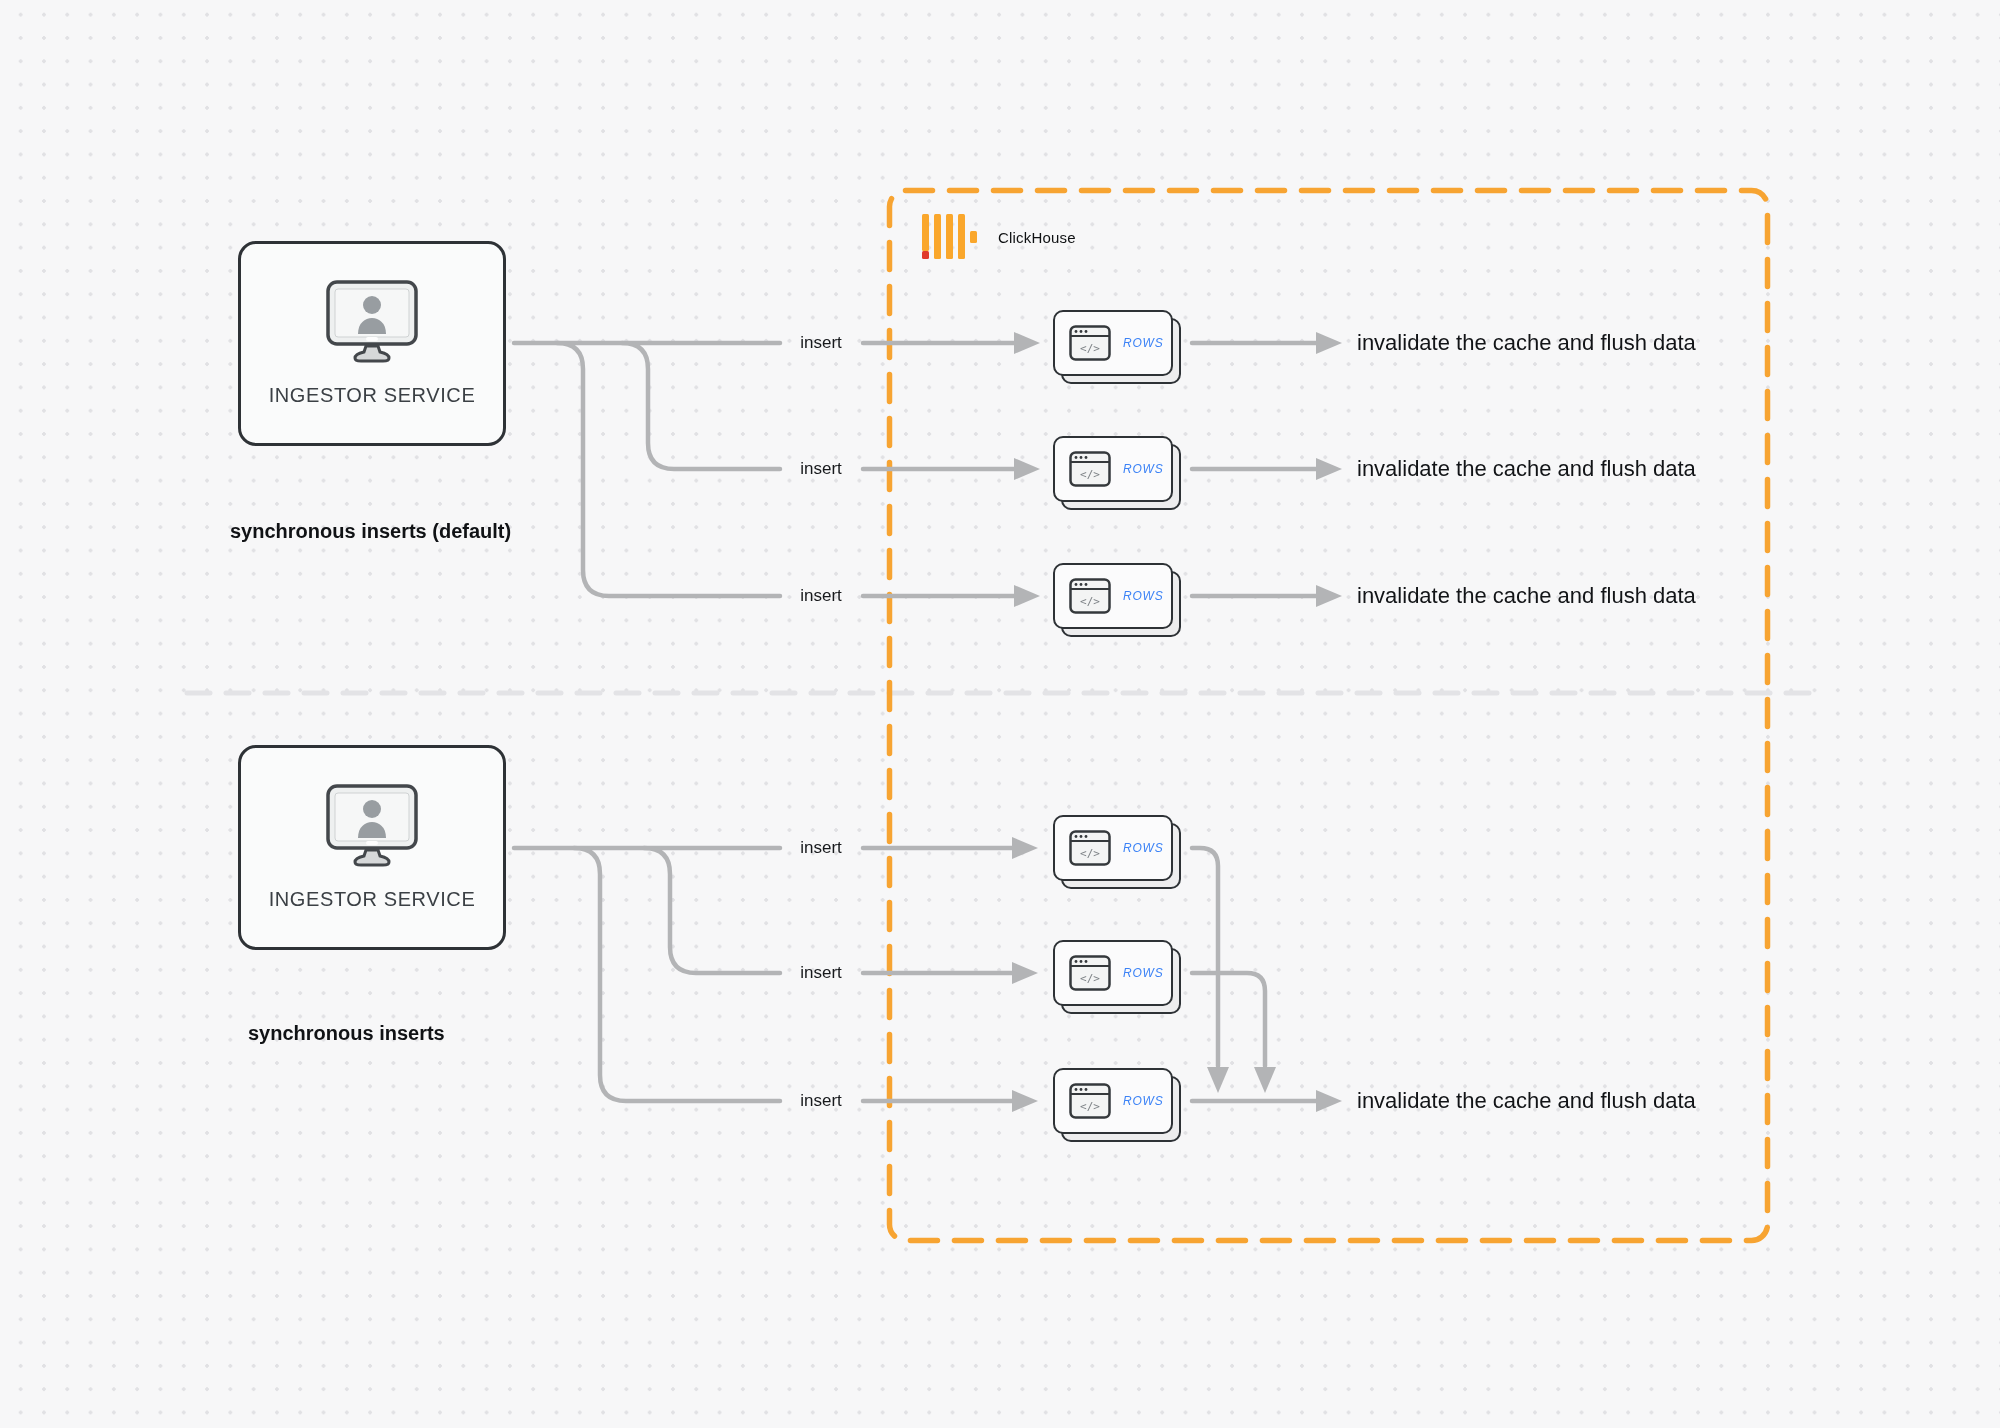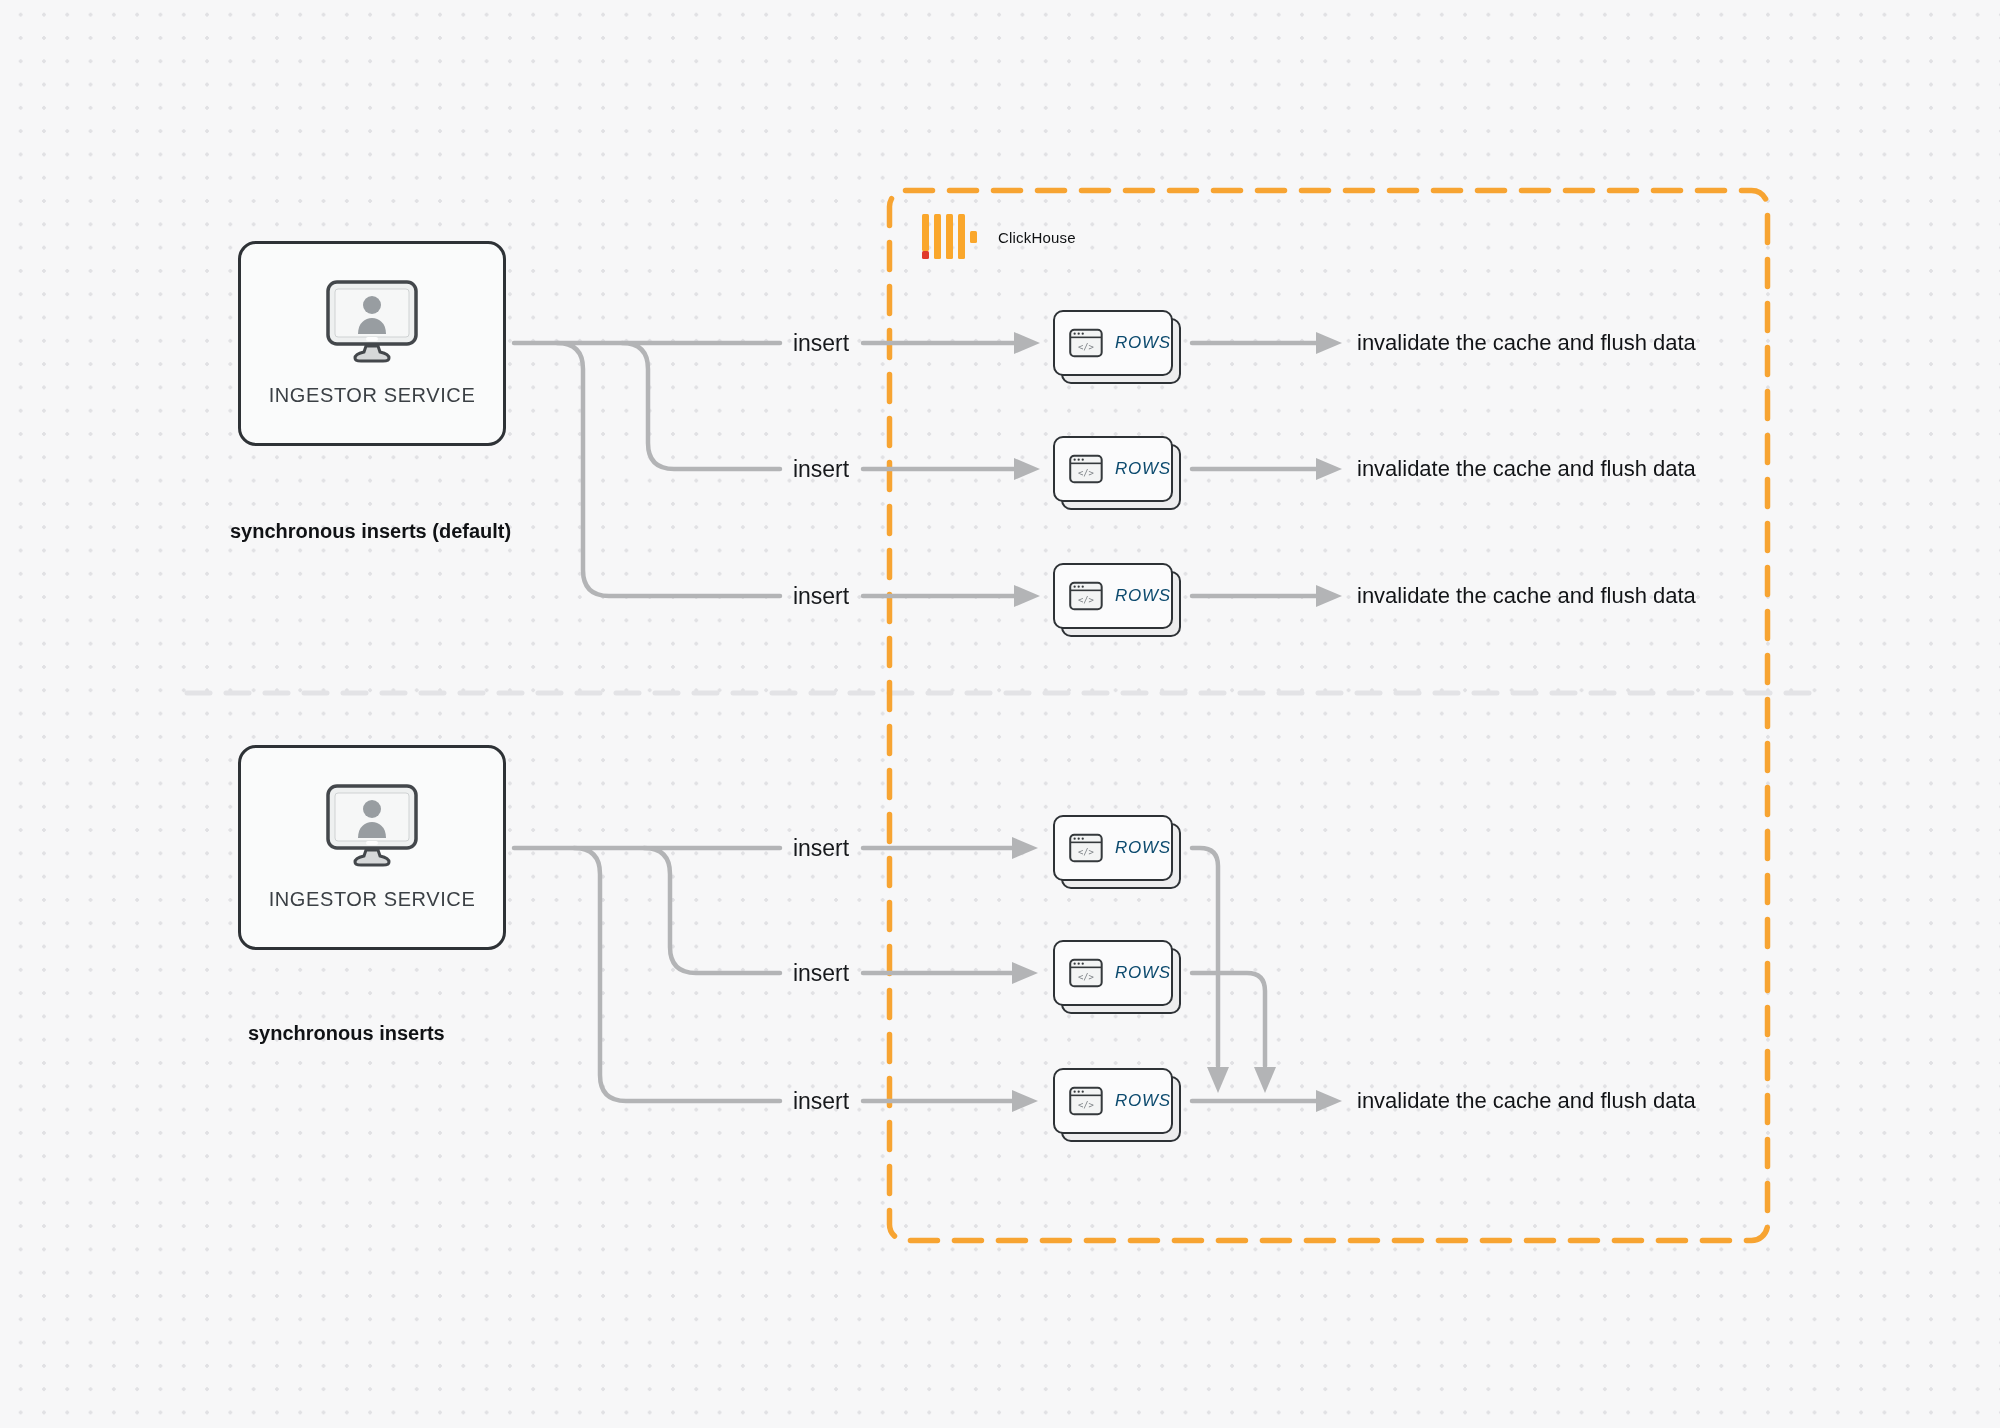--- a/index.html
+++ b/index.html
@@ -12,26 +12,26 @@
   }
   .abs{position:absolute;}
   .svg-overlay{position:absolute;left:0;top:0;z-index:1;}
   .node{z-index:2;}
   .ingestor-box{
     width:268px;height:205px;background:#fafbfb;border:3.5px solid #2e3236;border-radius:18px;
     display:flex;flex-direction:column;align-items:center;justify-content:center;gap:12px;box-sizing:border-box;
   }
   .ingestor-label{font-size:20px;letter-spacing:.6px;color:#3b4045;margin-top:8px;}
   .caption{font-weight:bold;font-size:20px;color:#101215;transform:translateY(-50%);z-index:2;}
-  .insert-label{font-size:23px;color:#17191c;transform:translate(-50%,-50%);z-index:2;white-space:nowrap;}
+  .insert-label{font-size:17px;color:#17191c;transform:translate(-50%,-50%);z-index:2;white-space:nowrap;}
   .result-label{font-size:22px;color:#121417;transform:translateY(-50%);z-index:2;white-space:nowrap;text-align:right;}
   .rows-card{width:130px;height:76px;z-index:2;}
   .card-back{position:absolute;left:8px;top:8px;width:120px;height:66px;background:#ededee;border:2.5px solid #2e3236;border-radius:10px;box-sizing:border-box;}
   .card-face{position:absolute;left:0;top:0;width:120px;height:66px;background:#fbfbfc;border:2.5px solid #2e3236;border-radius:10px;display:flex;align-items:center;padding-left:14px;gap:12px;box-sizing:border-box;}
-  .rows-label{font-style:italic;font-size:17px;letter-spacing:.8px;color:#0c4a6e;}
+  .rows-label{font-style:italic;font-size:12px;letter-spacing:.8px;color:#3b82f6;}
   .ch-header{display:flex;align-items:center;gap:20px;z-index:2;}
   .ch-title{font-size:15px;font-weight:500;color:#0f1113;letter-spacing:.2px;}
 </style>
 </head>
 <body>
 
 <div class="canvas">
 
   <svg class="svg-overlay" width="2000" height="1428" viewBox="0 0 2000 1428">
 

